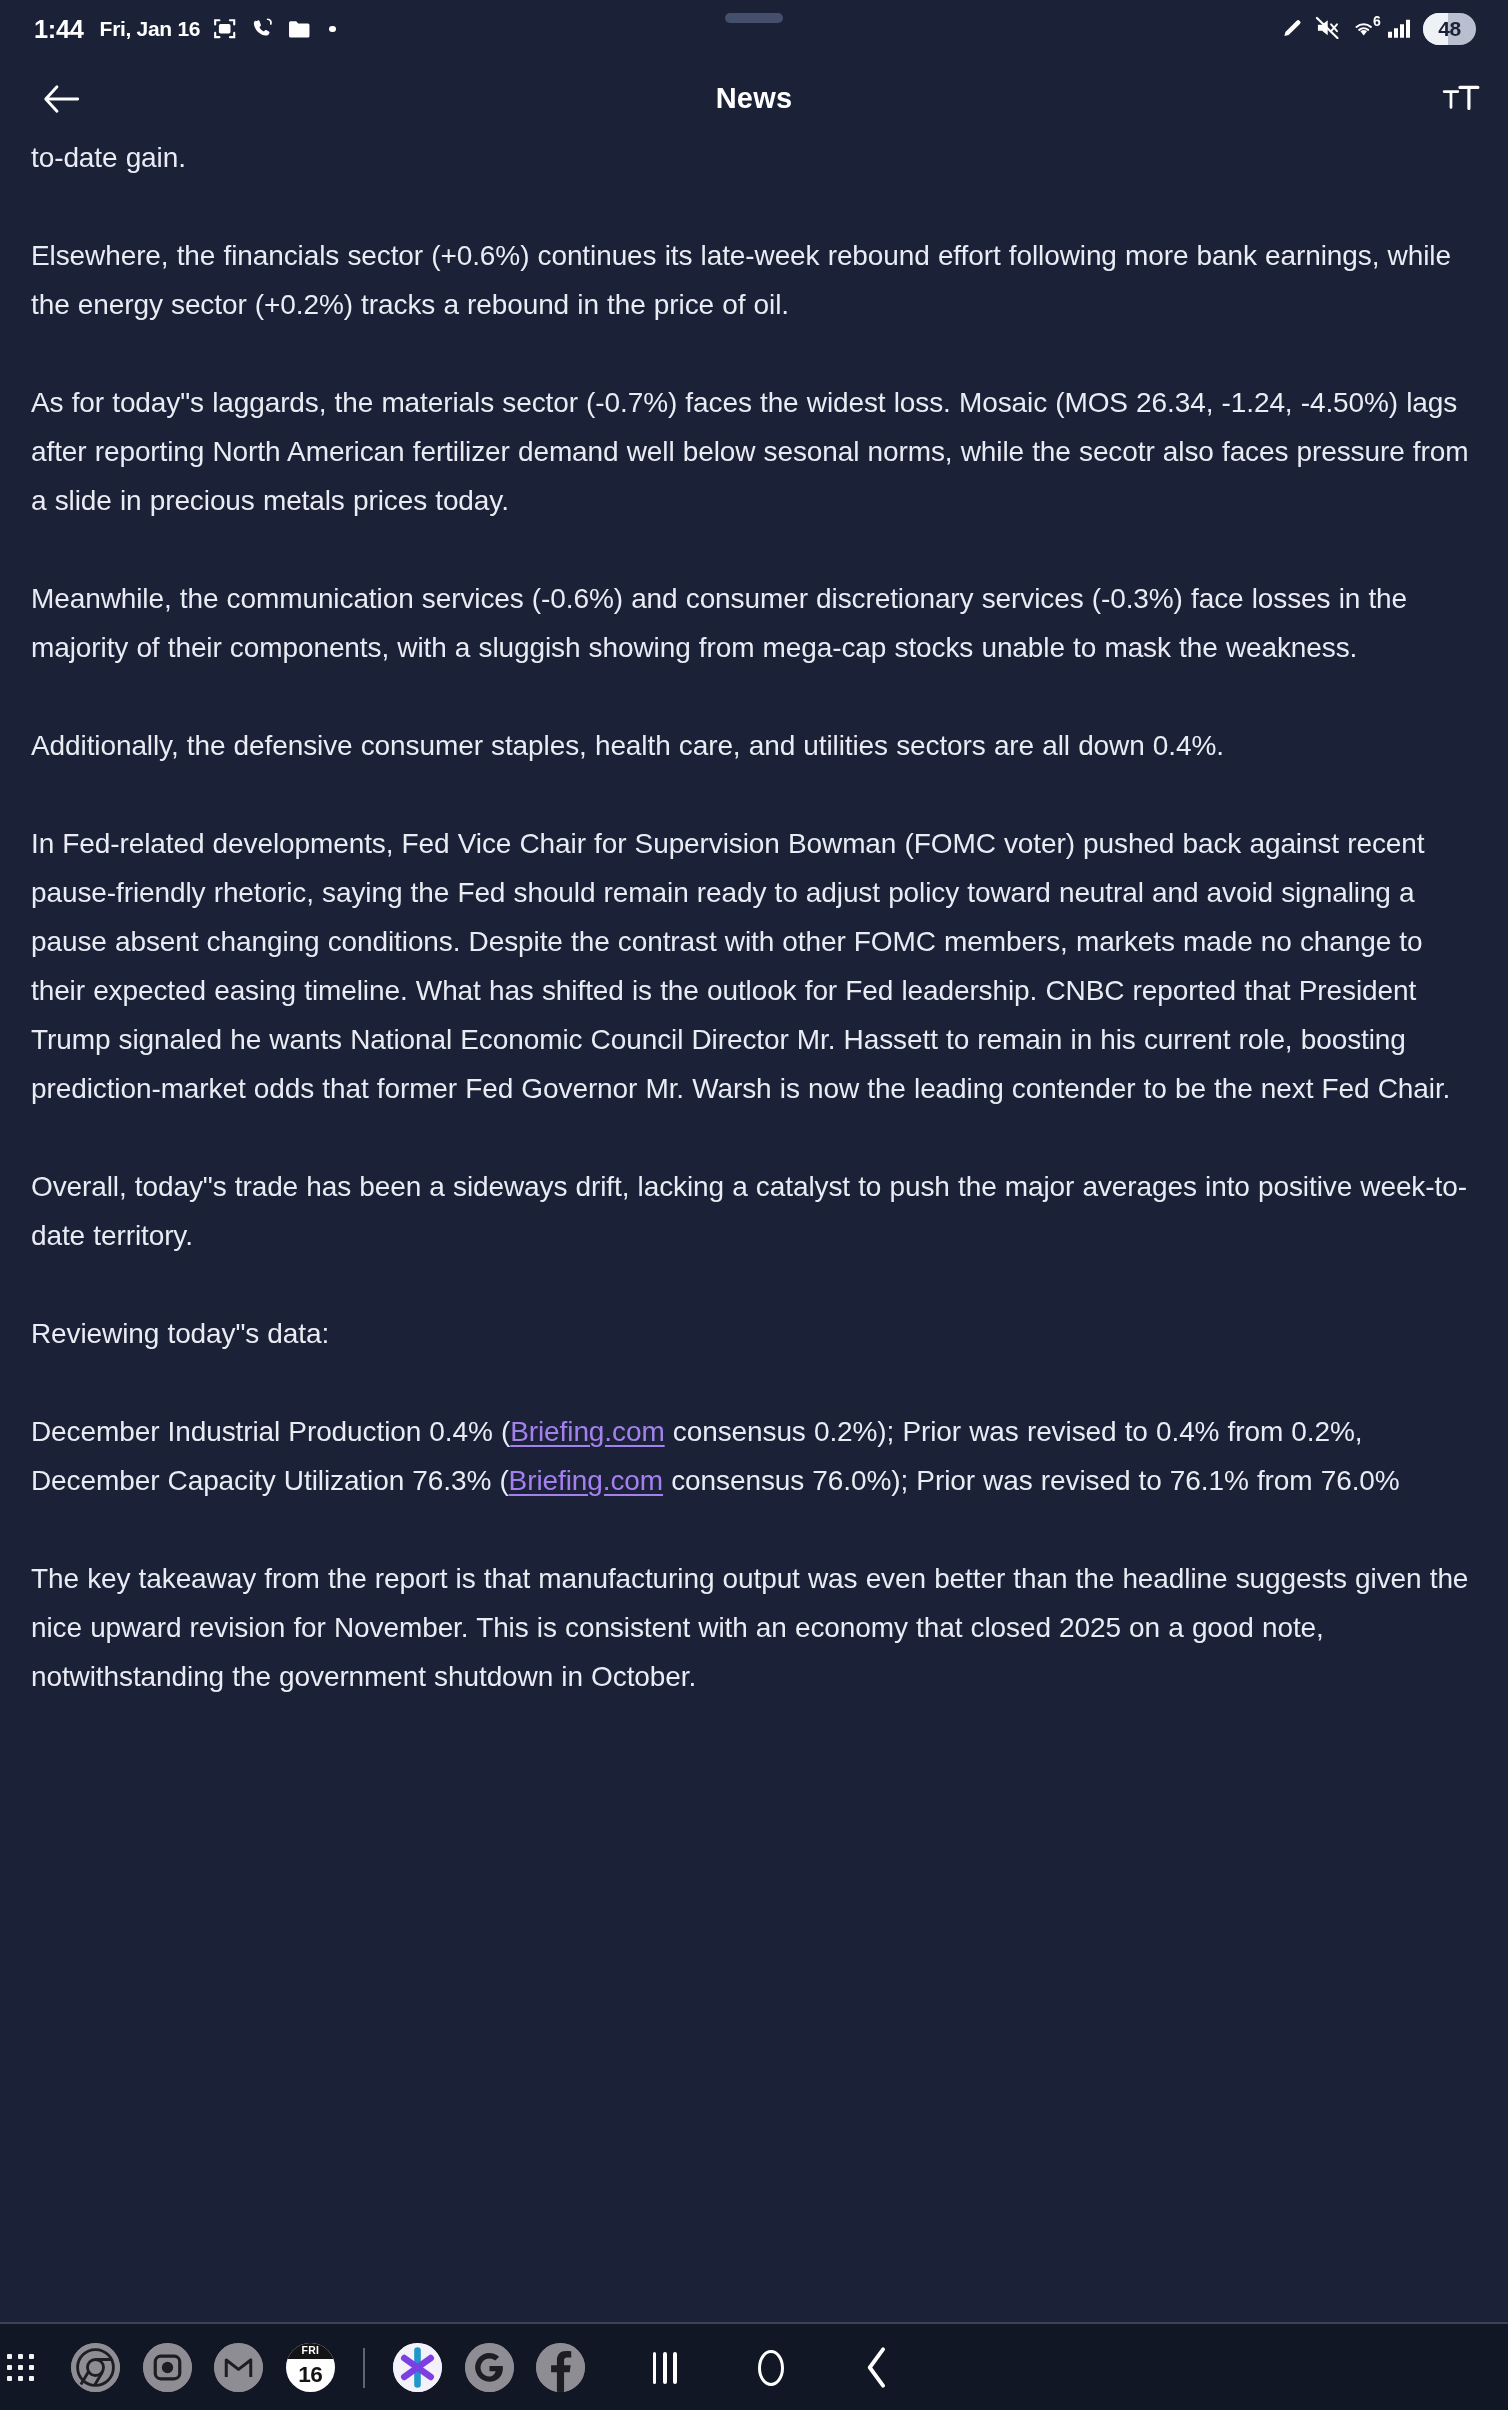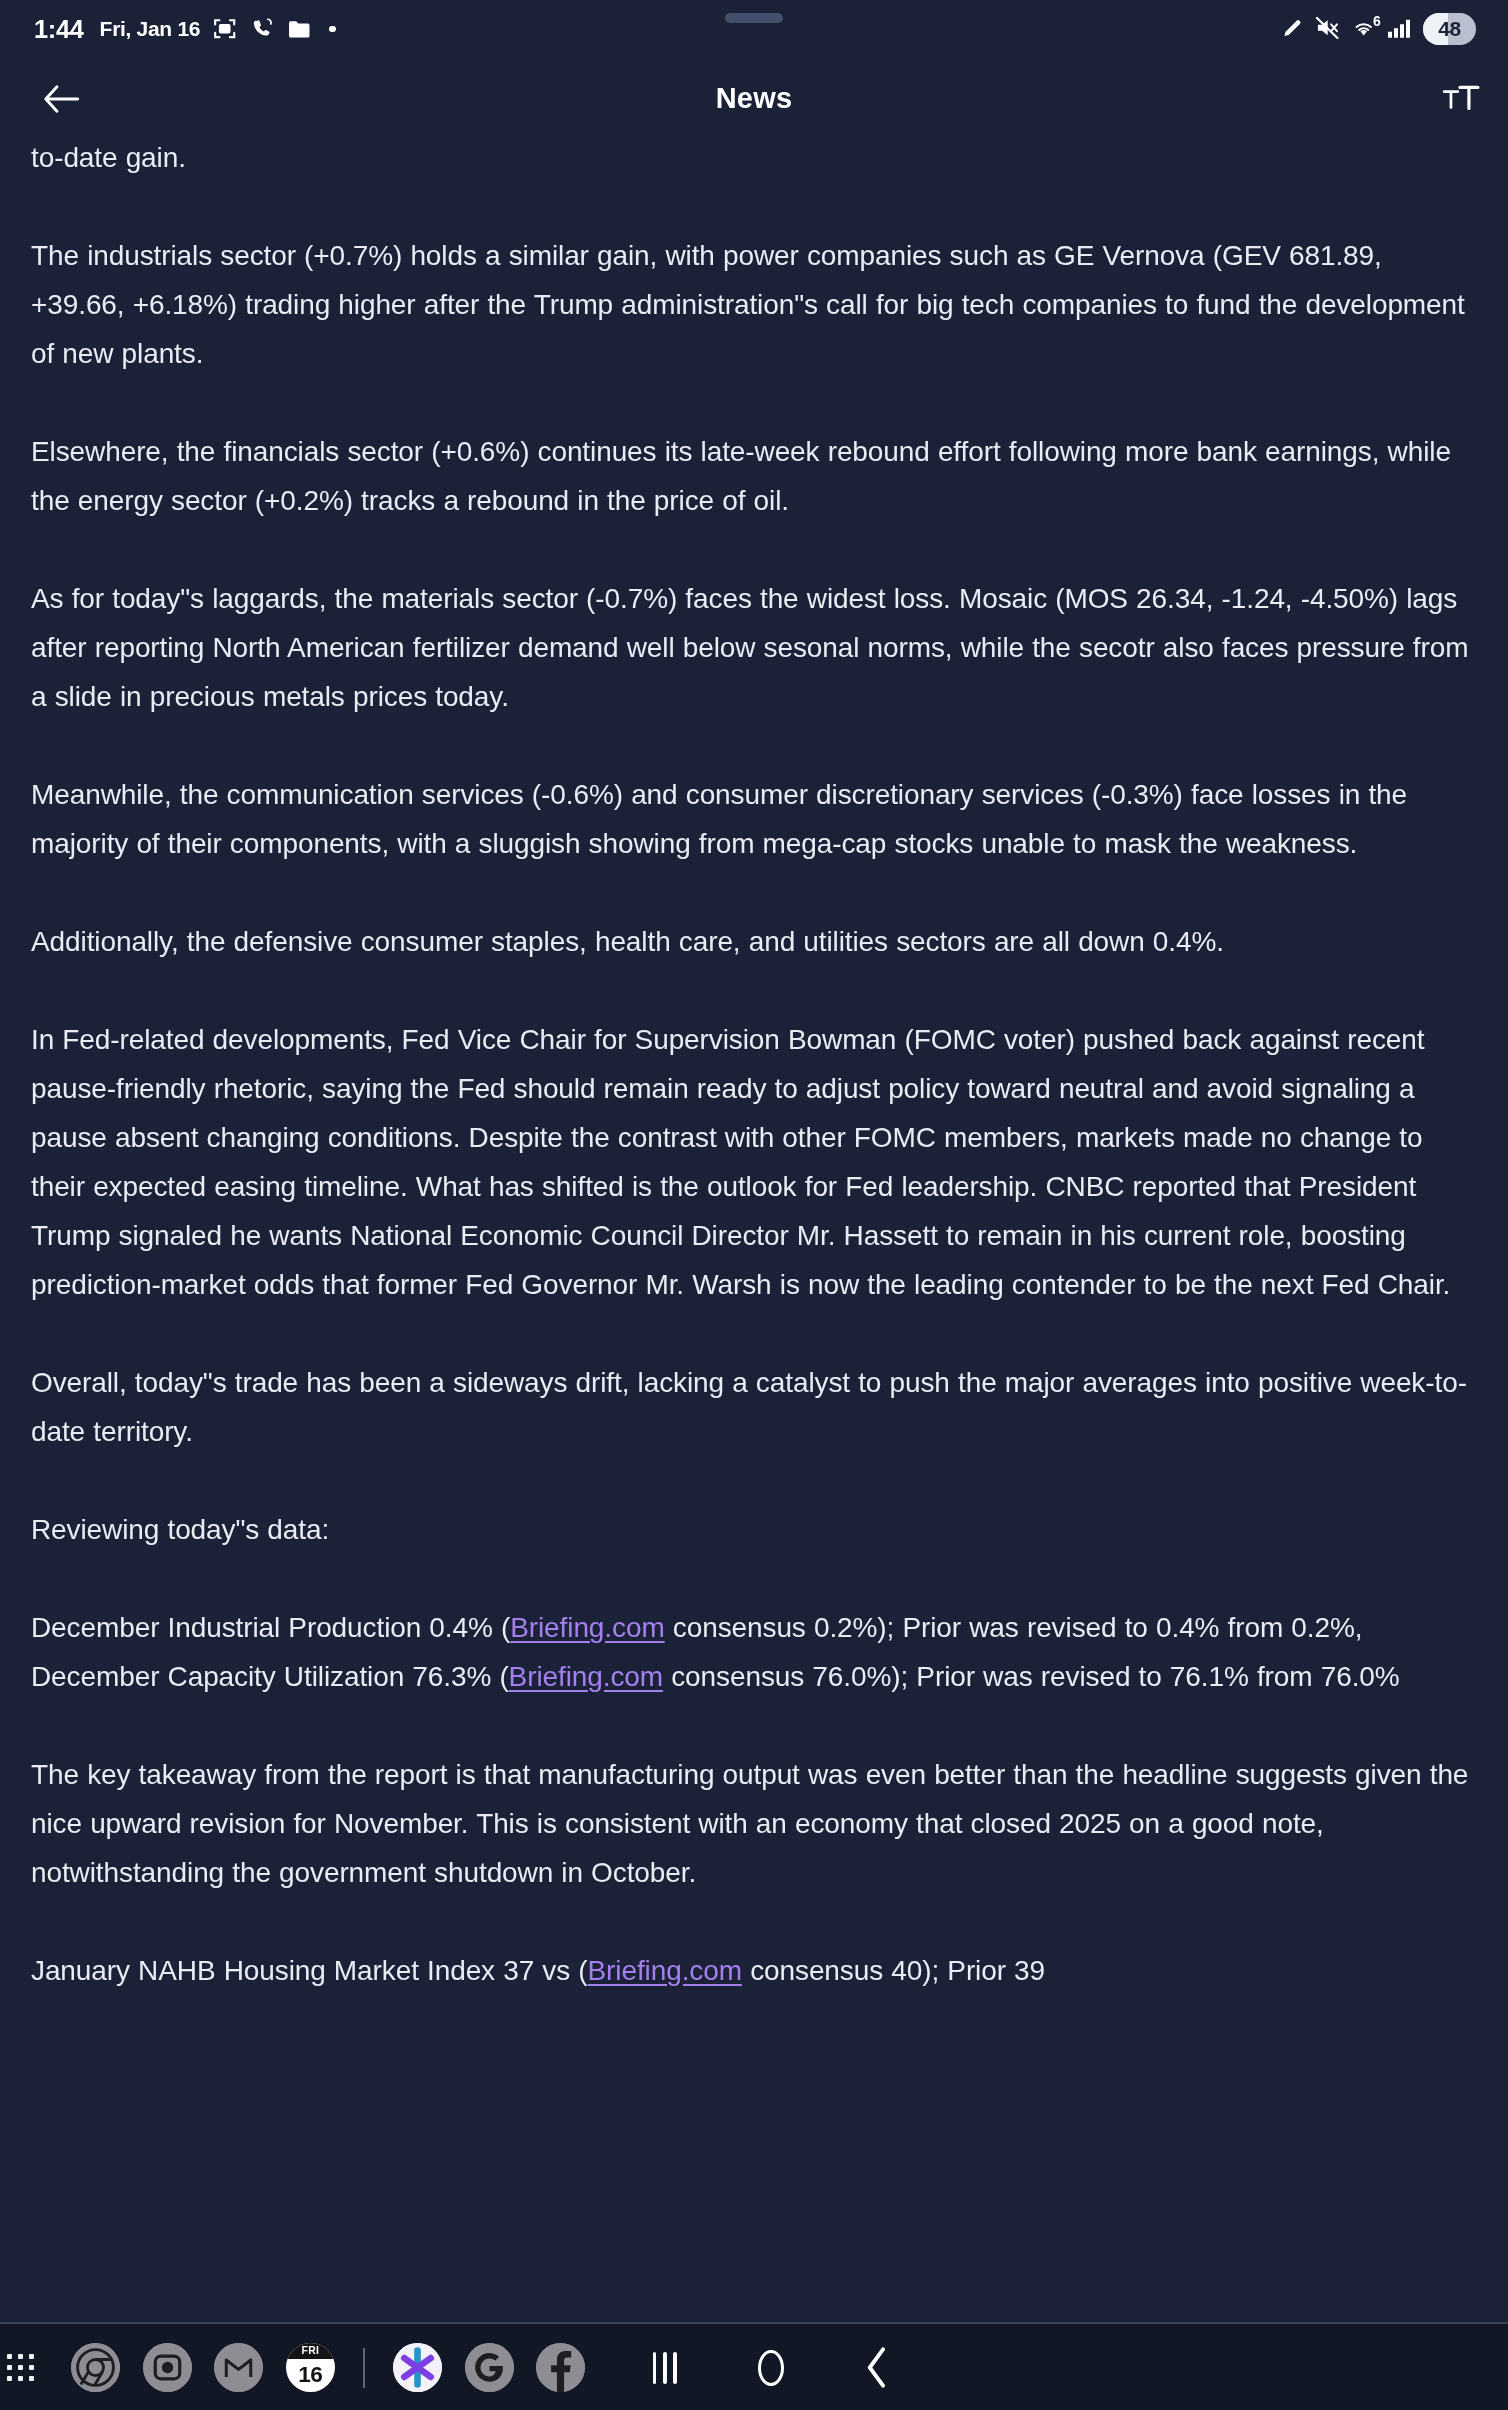--- a/index.html
+++ b/index.html
@@ -359,21 +359,20 @@
     </div>
   </div>
 
   <div class="article">
     <div class="article-inner">
 
       <div style="overflow: hidden; height: 66px; margin-bottom: 49px;">
           <p class="para clipped" style="margin-top: -32px; margin-bottom: 0px;">The real estate sector (+1.1%) holds the widest gain, which keeps it atop the weekly leaderboard with a 3.8% week-to-date gain.</p>
         </div>
 
-      <p class="para">The industrials sector (+0.7%) holds a similar gain, with power companies such as GE Vernova (GEV 681.89, +39.66, +6.18%) trading higher after the Trump administration"s call for big tech companies to fund the development of new plants.</p>
 
       <p class="para">Elsewhere, the financials sector (+0.6%) continues its late-week rebound effort following more bank earnings, while the energy sector (+0.2%) tracks a rebound in the price of oil.</p>
 
       <p class="para">As for today"s laggards, the materials sector (-0.7%) faces the widest loss. Mosaic (MOS 26.34, -1.24, -4.50%) lags after reporting North American fertilizer demand well below sesonal norms, while the secotr also faces pressure from a slide in precious metals prices today.</p>
 
       <p class="para">Meanwhile, the communication services (-0.6%) and consumer discretionary services (-0.3%) face losses in the majority of their components, with a sluggish showing from mega-cap stocks unable to mask the weakness.</p>
 
       <p class="para">Additionally, the defensive consumer staples, health care, and utilities sectors are all down 0.4%.</p>
 
       <p class="para">In Fed-related developments, Fed Vice Chair for Supervision Bowman (FOMC voter) pushed back against recent pause-friendly rhetoric, saying the Fed should remain ready to adjust policy toward neutral and avoid signaling a pause absent changing conditions. Despite the contrast with other FOMC members, markets made no change to their expected easing timeline. What has shifted is the outlook for Fed leadership. CNBC reported that President Trump signaled he wants National Economic Council Director Mr. Hassett to remain in his current role, boosting prediction-market odds that former Fed Governor Mr. Warsh is now the leading contender to be the next Fed Chair.</p>
@@ -381,23 +380,20 @@
       <p class="para">Overall, today"s trade has been a sideways drift, lacking a catalyst to push the major averages into positive week-to-date territory.</p>
 
       <p class="para">Reviewing today"s data:</p>
 
       <p class="para">
         <span>December Industrial Production 0.4% (</span><span class="link">Briefing.com</span><span> consensus 0.2%); Prior was revised to 0.4% from 0.2%, December Capacity Utilization 76.3% (</span><span class="link">Briefing.com</span><span> consensus 76.0%); Prior was revised to 76.1% from 76.0%</span>
       </p>
 
       <p class="para">The key takeaway from the report is that manufacturing output was even better than the headline suggests given the nice upward revision for November. This is consistent with an economy that closed 2025 on a good note, notwithstanding the government shutdown in October.</p>
 
-      <p class="para">
-        <span>January NAHB Housing Market Index 37 vs (</span><span class="link">Briefing.com</span><span> consensus 40); Prior 39</span>
-      </p>
 
     </div>
   </div>
 
   <div class="dock-divider"></div>
 
   <div class="dock">
     <div class="dock-inner">
 
       <div class="apps-grid">

